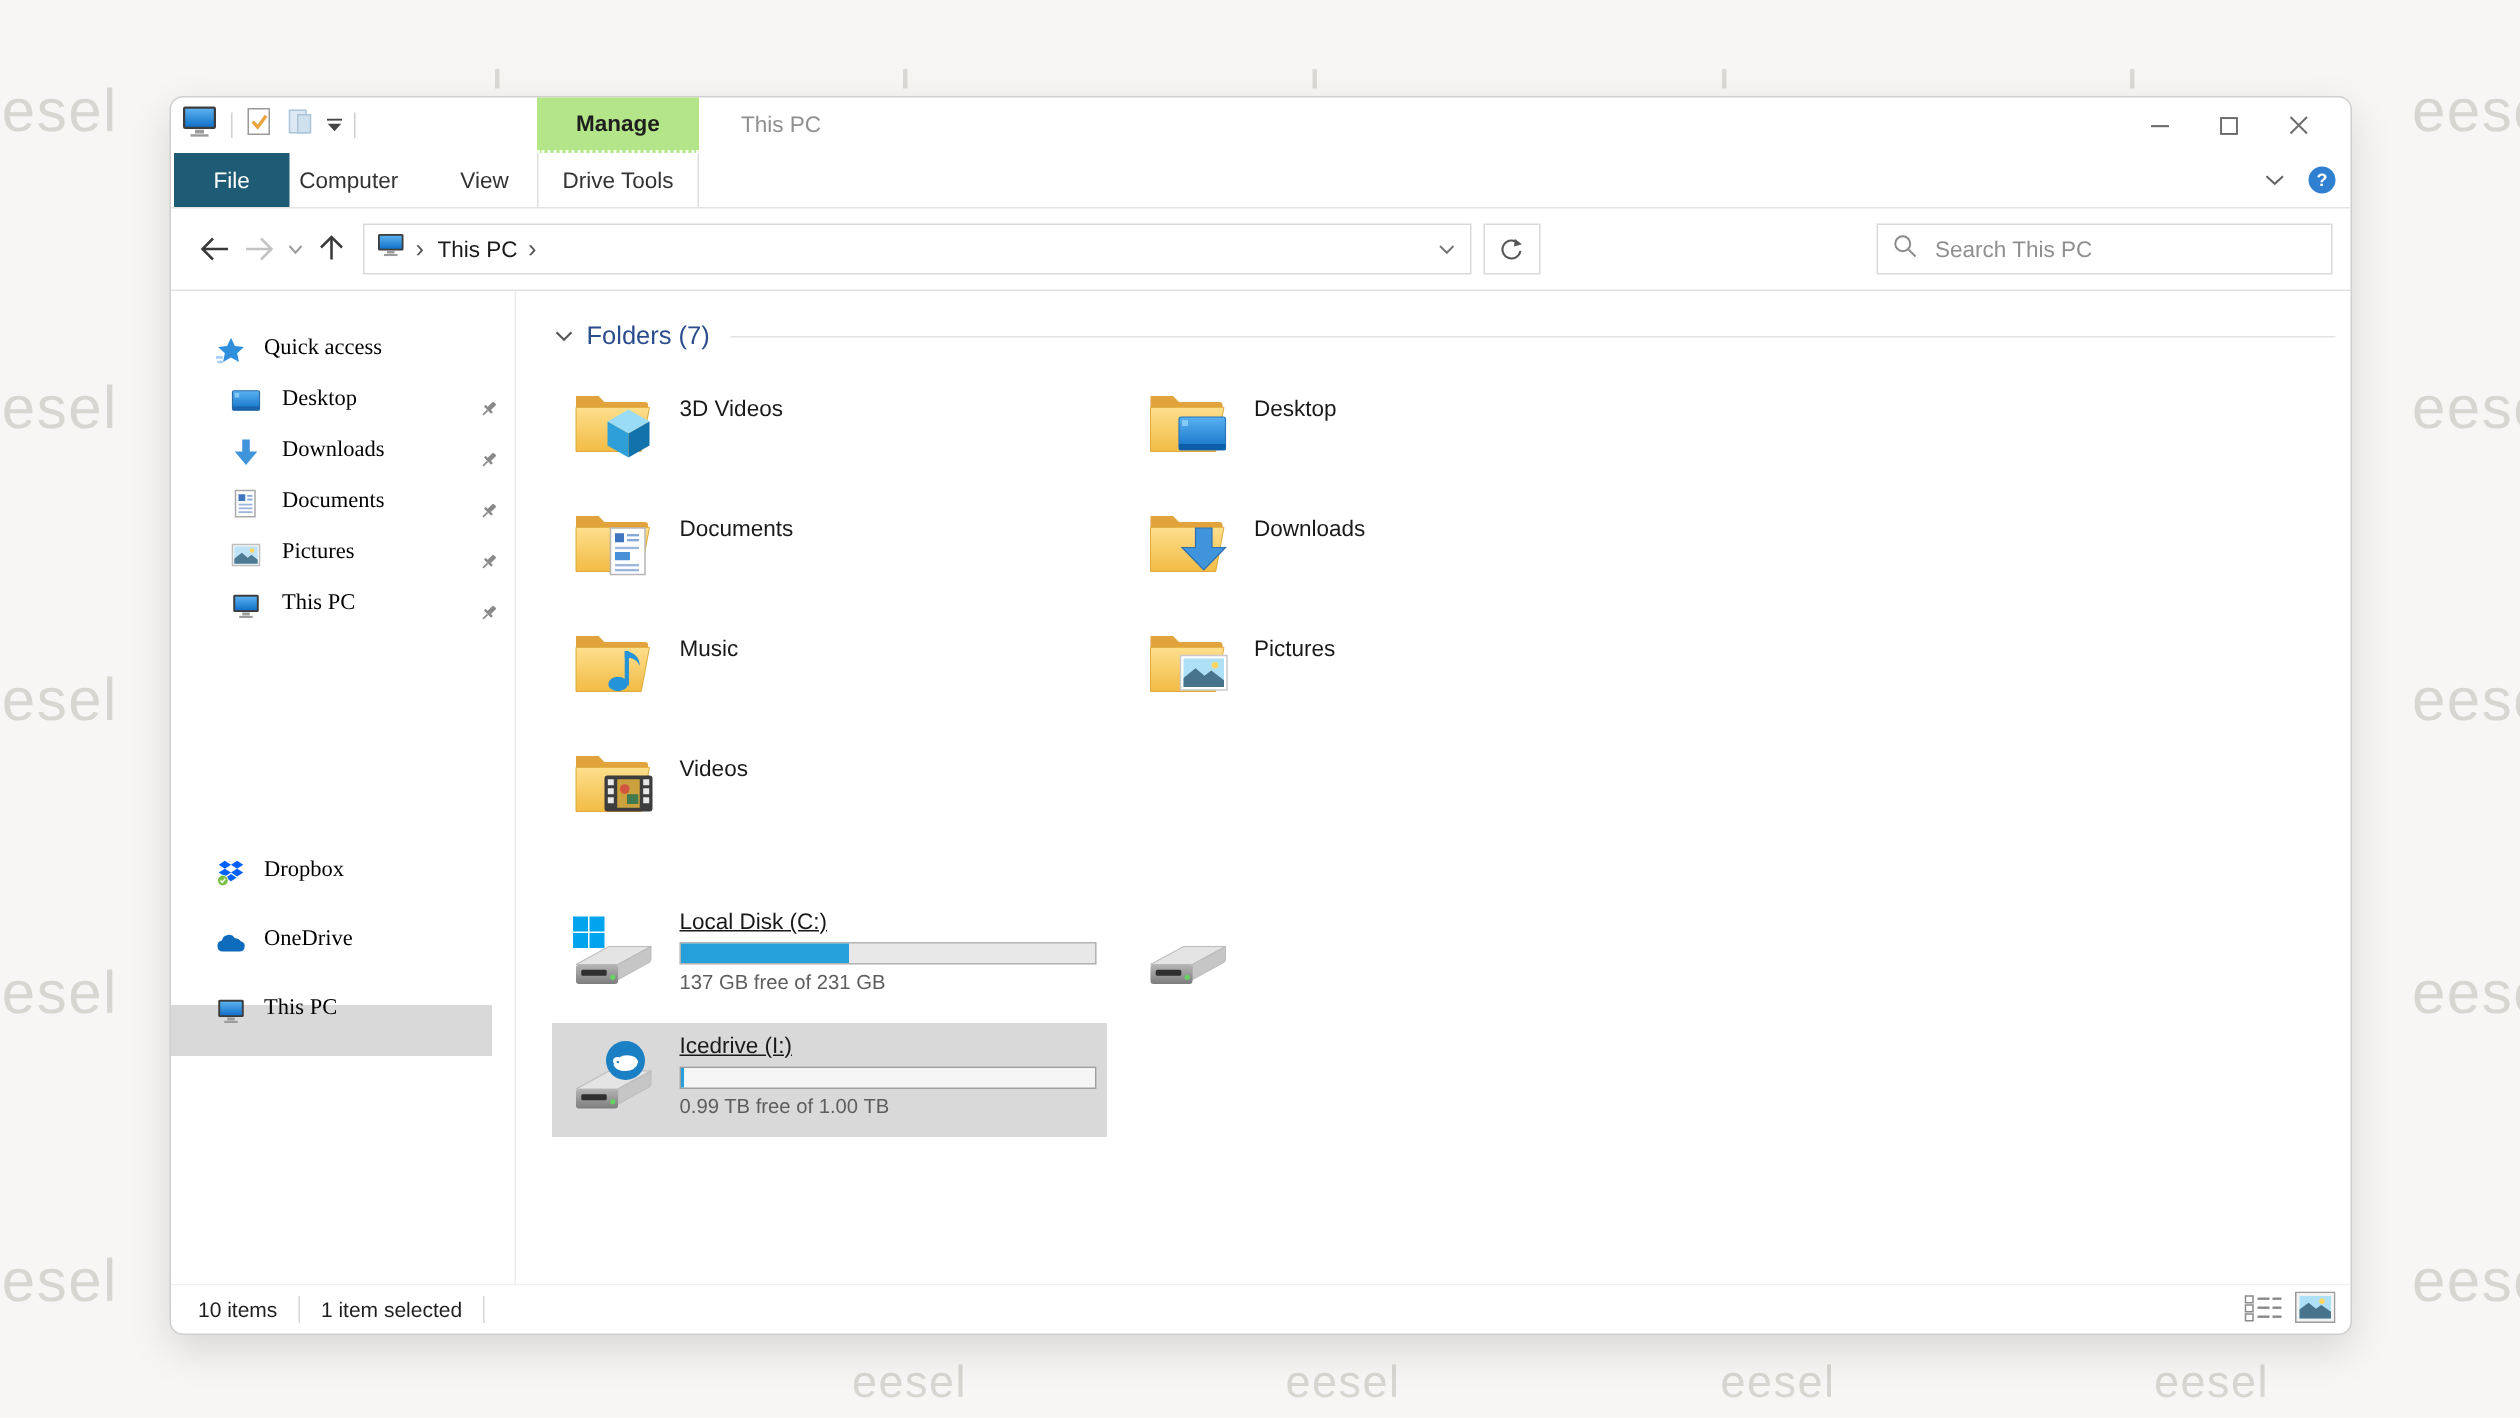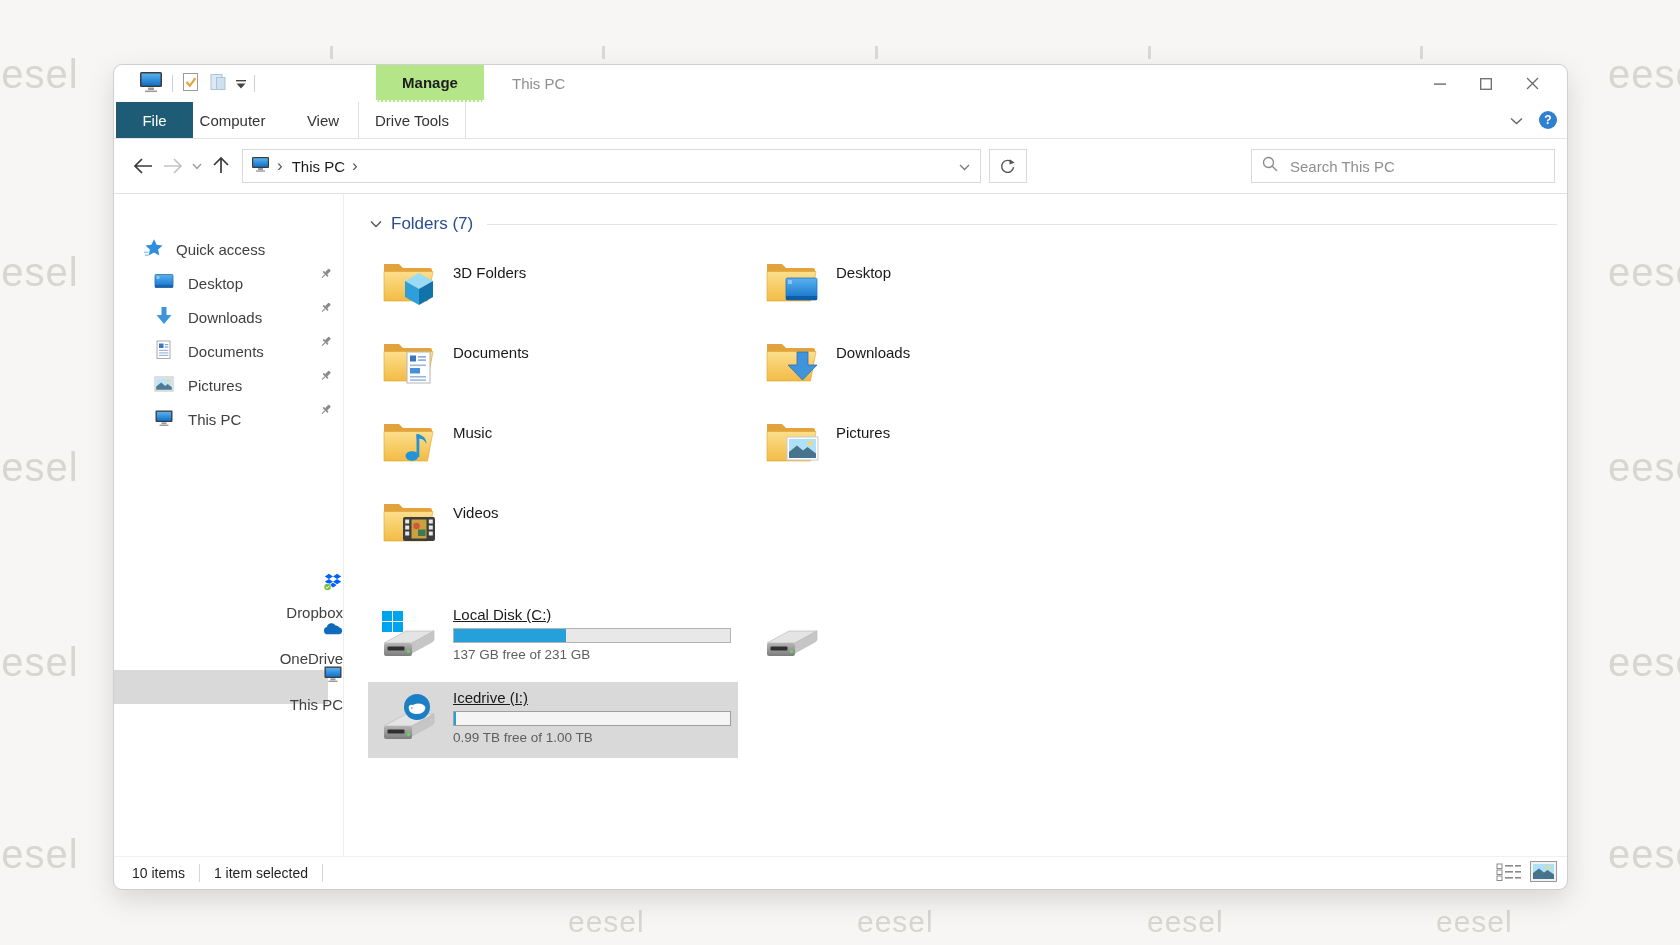--- a/index.html
+++ b/index.html
@@ -15,21 +15,21 @@
   .wm-tick{position:absolute;width:3px;height:13px;background:#dbd9d5;top:46px;}
 
   
   .window{
     position:absolute;left:113px;top:64px;width:1455px;height:826px;
     background:#ffffff;border:1px solid #cfcfcf;border-radius:9px;
     box-shadow:0 10px 28px rgba(0,0,0,.13);
     z-index:2;display:flex;flex-direction:column;box-sizing:border-box;
   }
   
-  .titlebar{position:relative;height:37px;flex:0 0 37px;margin-left:18px;}
+  .titlebar{position:relative;height:37px;flex:0 0 37px;}
   .qat{position:absolute;left:6px;top:0;height:37px;display:flex;align-items:center;gap:8px;}
   .vsep{width:1px;height:17px;background:#cfcfcf;}
   .manage-tab{
     position:absolute;left:244px;top:0;width:108px;height:37px;
     background:#b4e689;border-bottom:2px dotted rgba(255,255,255,.85);
     display:flex;align-items:center;justify-content:center;
     font-size:15px;font-weight:700;color:#1e1e1e;box-sizing:border-box;cursor:default;
   }
   .win-title{position:absolute;left:380px;top:0;height:37px;line-height:37px;font-size:15px;color:#8f8f8f;}
   .win-controls{position:absolute;right:12px;top:0;height:37px;display:flex;}
@@ -52,25 +52,25 @@
   .crumb-sep{color:#555;font-size:17px;margin:0 7px;line-height:30px;}
   .crumb-label{font-size:15px;color:#1a1a1a;margin-left:2px;}
   .addr-spacer{flex:1;}
   .refresh-btn{width:38px;height:34px;margin-left:8px;border:1px solid #d9d9d9;box-sizing:border-box;display:flex;align-items:center;justify-content:center;background:#fff;}
   .searchbox{width:304px;height:34px;margin-left:auto;margin-right:12px;border:1px solid #d9d9d9;box-sizing:border-box;display:flex;align-items:center;padding:0 10px;background:#fff;}
   .searchbox input{border:none;outline:none;flex:1;font-size:15px;color:#333;margin-left:10px;font-family:inherit;background:transparent;}
   .searchbox input::placeholder{color:#8f8f8f;}
   
   .winbody{flex:1;display:flex;min-height:0;}
   .sidebar{width:230px;flex:0 0 230px;border-right:1px solid #ededed;box-sizing:border-box;padding-top:30px;position:relative;}
-  .srow{position:relative;display:flex;align-items:flex-end;height:34px;font-size:15px;color:#404040;cursor:default;}
+  .srow{position:relative;display:flex;align-items:flex-start;height:34px;font-size:15px;color:#000000;cursor:default;font-family:Liberation Serif, serif;}
   .srow .sicon{width:20px;height:20px;flex:0 0 20px;display:flex;align-items:center;justify-content:center;}
   .srow.lvl0{padding-left:30px;gap:12px;}
   .srow.lvl1{padding-left:40px;gap:14px;}
-  .srow.root{height:46px;padding-left:30px;gap:12px;flex-direction:column;}
+  .srow.root{height:46px;padding-left:30px;gap:12px;}
   .srow .pin{position:absolute;right:10px;top:50%;transform:translateY(-50%);}
   .srow.selected::before{content:"";position:absolute;left:0;top:6px;width:214px;height:34px;background:#d9d9d9;z-index:0;}
   .srow>*{position:relative;z-index:1;}
   .side-spacer{height:144px;}
   
   .content{flex:1;position:relative;min-width:0;}
   .ghead{position:absolute;left:26px;right:10px;display:flex;align-items:center;height:28px;}
   .ghead .gchev{margin-right:9px;display:flex;}
   .ghead .gtitle{font-size:17px;color:#2b4d8e;white-space:nowrap;}
   .ghead .gline{flex:1;height:1px;background:#e3e3e3;margin-left:14px;}
@@ -441,21 +441,21 @@
           <svg width="56" height="52" viewBox="0 0 56 52">
               <path d="M3 8 h15 l4 4 h27 a2 2 0 0 1 2 2 v3 H3z" fill="#e2a33d"></path>
               <path d="M3 15.5 H52 L46.5 45 H3z" fill="url(#gradF)" stroke="#dca42f" stroke-width="0.6"></path>
               <g transform="translate(24,17)">
                 <polygon points="14,0 28,8 14,16 0,8" fill="#9adcf5"></polygon>
                 <polygon points="0,8 14,16 14,32 0,24" fill="#2e9fd8"></polygon>
                 <polygon points="28,8 14,16 14,32 28,24" fill="#1272ab"></polygon>
               </g>
             </svg>
         </span>
-        <span class="flabel">3D Folders</span>
+        <span class="flabel">3D Videos</span>
       </div>
 
       <div class="ftile" style="left:407px;top:60px;">
         <span class="ficon">
           <svg width="56" height="52" viewBox="0 0 56 52">
               <path d="M3 8 h15 l4 4 h27 a2 2 0 0 1 2 2 v3 H3z" fill="#e2a33d"></path>
               <path d="M3 15.5 H52 L46.5 45 H3z" fill="url(#gradF)" stroke="#dca42f" stroke-width="0.6"></path>
               <g transform="translate(22,22)">
                 <rect width="31" height="22" rx="1.5" fill="url(#gradScr)" stroke="#2a76b8" stroke-width="0.8"></rect>
                 <rect y="18" width="31" height="4" fill="#0e5da8"></rect>

